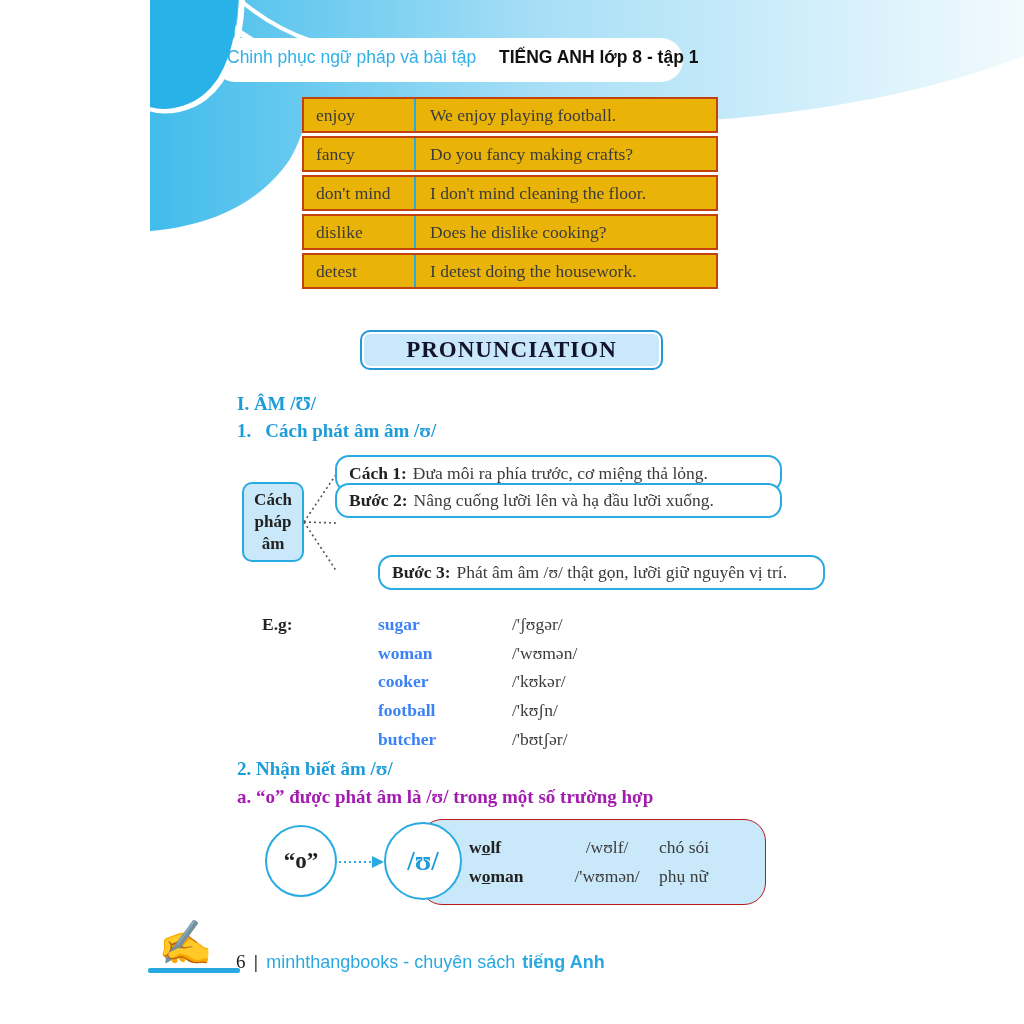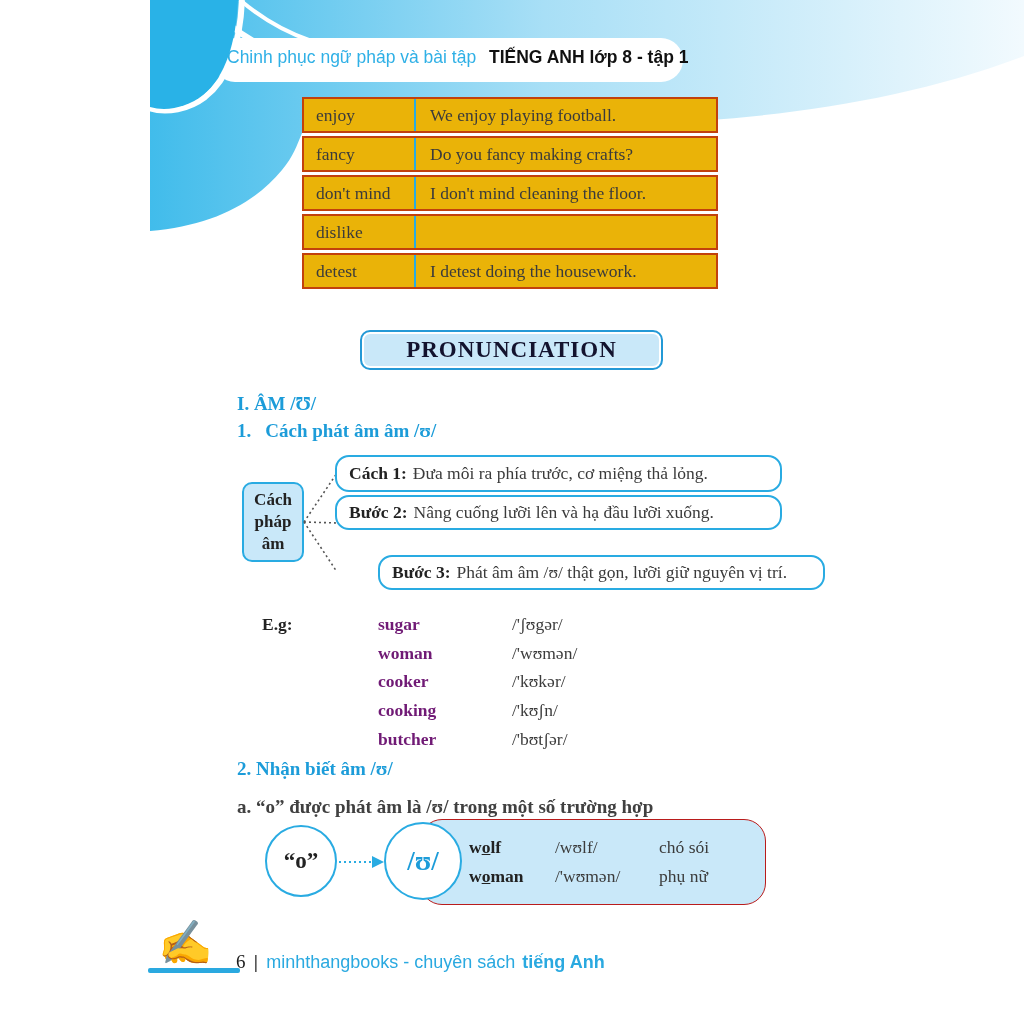--- a/index.html
+++ b/index.html
@@ -8,65 +8,65 @@
     position:relative; width:1024px; height:1024px; background:#fff; overflow:hidden;
     font-family:"Liberation Serif","DejaVu Serif",serif; color:#3b3b3b;
   }
   .abs { position:absolute; }
   .sans { font-family:"Liberation Sans","DejaVu Sans",sans-serif; }
 
   
   .header-svg { left:0; top:0; width:1024px; height:240px; }
   .header-title { left:227px; top:47px; font-size:17.5px; white-space:nowrap; }
   .header-title .lite { color:#2FB0E6; font-weight:400; }
-  .header-title .bold { color:#111; font-weight:700; margin-left:8px; }
+  .header-title .bold { color:#111; font-weight:700; margin-left:18px; }
 
   
   .verb-table { left:302px; top:97px; width:416px; }
   .vrow { display:flex; height:36px; margin-bottom:3px; border:2px solid #c2410c; background:#eab308; }
   .vcell-verb { width:112px; border-right:2px solid #29ABE2; padding-left:12px; display:flex; align-items:center; font-size:17.5px; }
   .vcell-ex { flex:1; padding-left:14px; display:flex; align-items:center; font-size:17.5px; }
 
   
   .banner { left:360px; top:330px; width:303px; height:40px; background:#C9E8F9;
     border:2px solid #2399D6; border-radius:10px; box-shadow:inset 0 0 0 2px #ffffff;
     display:flex; align-items:center; justify-content:center; }
   .banner span { font-size:23px; font-weight:700; letter-spacing:1px; color:#13132e; }
 
   .h-blue { color:#1C9CD9; font-weight:700; font-size:19px; white-space:nowrap; }
   .h1 { left:237px; top:393px; }
   .sub1 { left:237px; top:420px; }
   .sub1 .num { margin-right:14px; }
   .sub2 { left:237px; top:758px; }
-  .rule-a { left:237px; top:786px; font-weight:700; font-size:19px; color:#404040; white-space:nowrap;margin-top:10px; }
+  .rule-a { left:237px; top:786px; font-weight:700; font-size:19px; color:#a21caf; white-space:nowrap; }
 
   
   .method-box { left:242px; top:482px; width:62px; height:80px; background:#C9E8F9;
     border:2px solid #29ABE2; border-radius:10px; display:flex; align-items:center; justify-content:center;
     text-align:center; font-weight:700; font-size:17px; color:#222; line-height:1.3; }
   .connectors { left:300px; top:452px; width:40px; height:142px; }
   .step { left:335px; width:447px; background:#fff; border:2px solid #29ABE2; border-radius:14px;
     display:flex; align-items:center; padding-left:12px; font-size:17.5px; white-space:nowrap; }
   .step .step-label { font-weight:700; color:#222; margin-right:6px; }
-  .s1 { top:455px; height:37px; } .s2 { top:495px; height:35px; } .s3 { top:555px; height:35px;margin-left:43px; }
+  .s1 { top:455px; height:37px; } .s2 { top:483px; height:35px; } .s3 { top:555px; height:35px;margin-left:43px; }
 
   
   .eg-list { left:262px; top:610px; }
   .eg-row { display:flex; align-items:center; height:28.8px; font-size:17.5px; }
   .eg-lab { width:116px; font-weight:700; color:#222; }
-  .eg-word { width:134px; font-weight:700; color:#701a75; }
+  .eg-word { width:134px; font-weight:700; color:#3b82f6; }
   .eg-ipa { color:#3b3b3b; }
 
   
   .map-rect { left:420px; top:819px; width:346px; height:86px; background:#C9E8F9;
     border:1px solid #b91c1c; border-radius:22px; padding:13px 0 0 48px; }
   .map-row { display:flex; align-items:center; height:29px; font-size:17.5px; }
   .map-word { width:86px; font-weight:700; color:#222; }
   .map-word .u { text-decoration:underline; }
-  .map-ipa { width:104px; }
+  .map-ipa { width:104px;text-align:center; }
   .map-meaning { color:#3b3b3b; }
   .circle { border:2.5px solid #29ABE2; border-radius:50%; background:#fff;
     display:flex; align-items:center; justify-content:center; }
   .circle-o { left:265px; top:825px; width:72px; height:72px; font-size:23px; font-weight:700; color:#222; }
   .circle-u { left:384px; top:822px; width:78px; height:78px; font-size:27px; font-weight:700; color:#1C9CD9; z-index:2; }
   .map-arrow { left:339px; top:854px; width:46px; height:16px; }
 
   
   .footer-icon { left:158px; top:922px; font-size:44px; color:#2AA9E0; line-height:1; }
   .footer-bar { left:148px; top:968px; width:92px; height:5px; background:#2AA9E0; border-radius:2px; }
@@ -110,20 +110,21 @@
     <div class="vrow">
       <div class="vcell-verb">fancy</div>
       <div class="vcell-ex">Do you fancy making crafts?</div>
     </div>
     <div class="vrow">
       <div class="vcell-verb">don't mind</div>
       <div class="vcell-ex">I don't mind cleaning the floor.</div>
     </div>
     <div class="vrow">
       <div class="vcell-verb">dislike</div>
+      <div class="vcell-ex">Does he dislike cooking?</div>
     </div>
     <div class="vrow">
       <div class="vcell-verb">detest</div>
       <div class="vcell-ex">I detest doing the housework.</div>
     </div>
   </div>
 
   <div class="abs banner">
     <span>PRONUNCIATION</span>
   </div>
@@ -163,21 +164,21 @@
       <span class="eg-word">woman</span>
       <span class="eg-ipa">/'wʊmən/</span>
     </div>
     <div class="eg-row">
       <span class="eg-lab"></span>
       <span class="eg-word">cooker</span>
       <span class="eg-ipa">/'kʊkər/</span>
     </div>
     <div class="eg-row">
       <span class="eg-lab"></span>
-      <span class="eg-word">cooking</span>
+      <span class="eg-word">football</span>
       <span class="eg-ipa">/'kʊʃn/</span>
     </div>
     <div class="eg-row">
       <span class="eg-lab"></span>
       <span class="eg-word">butcher</span>
       <span class="eg-ipa">/'bʊtʃər/</span>
     </div>
   </div>
 
   <div class="abs h-blue sub2">2. Nhận biết âm /ʊ/</div>

